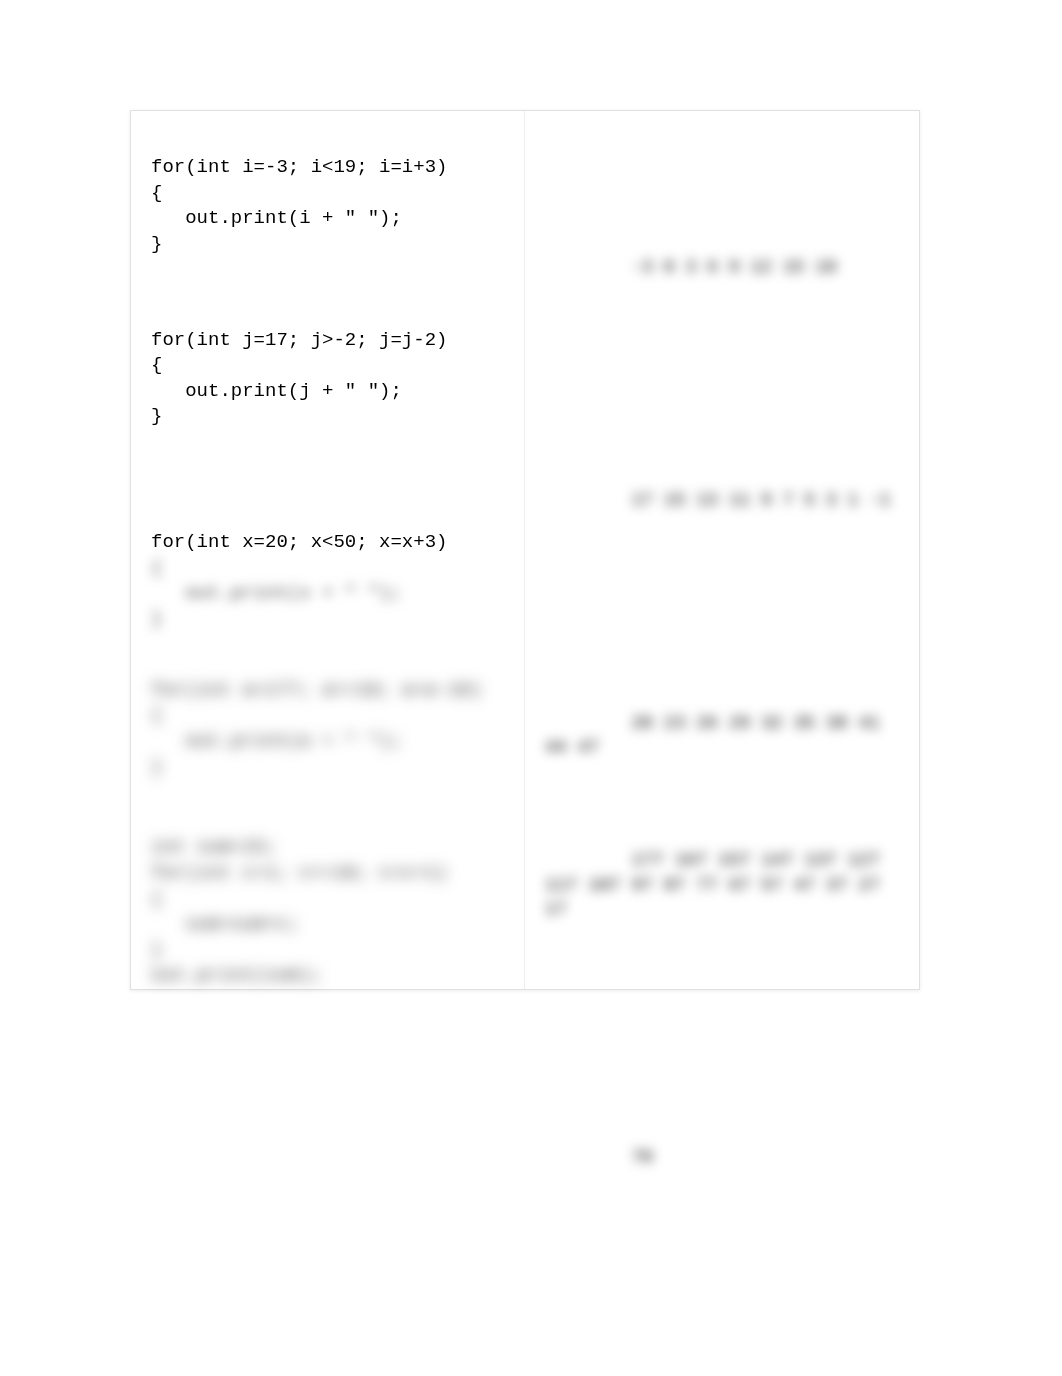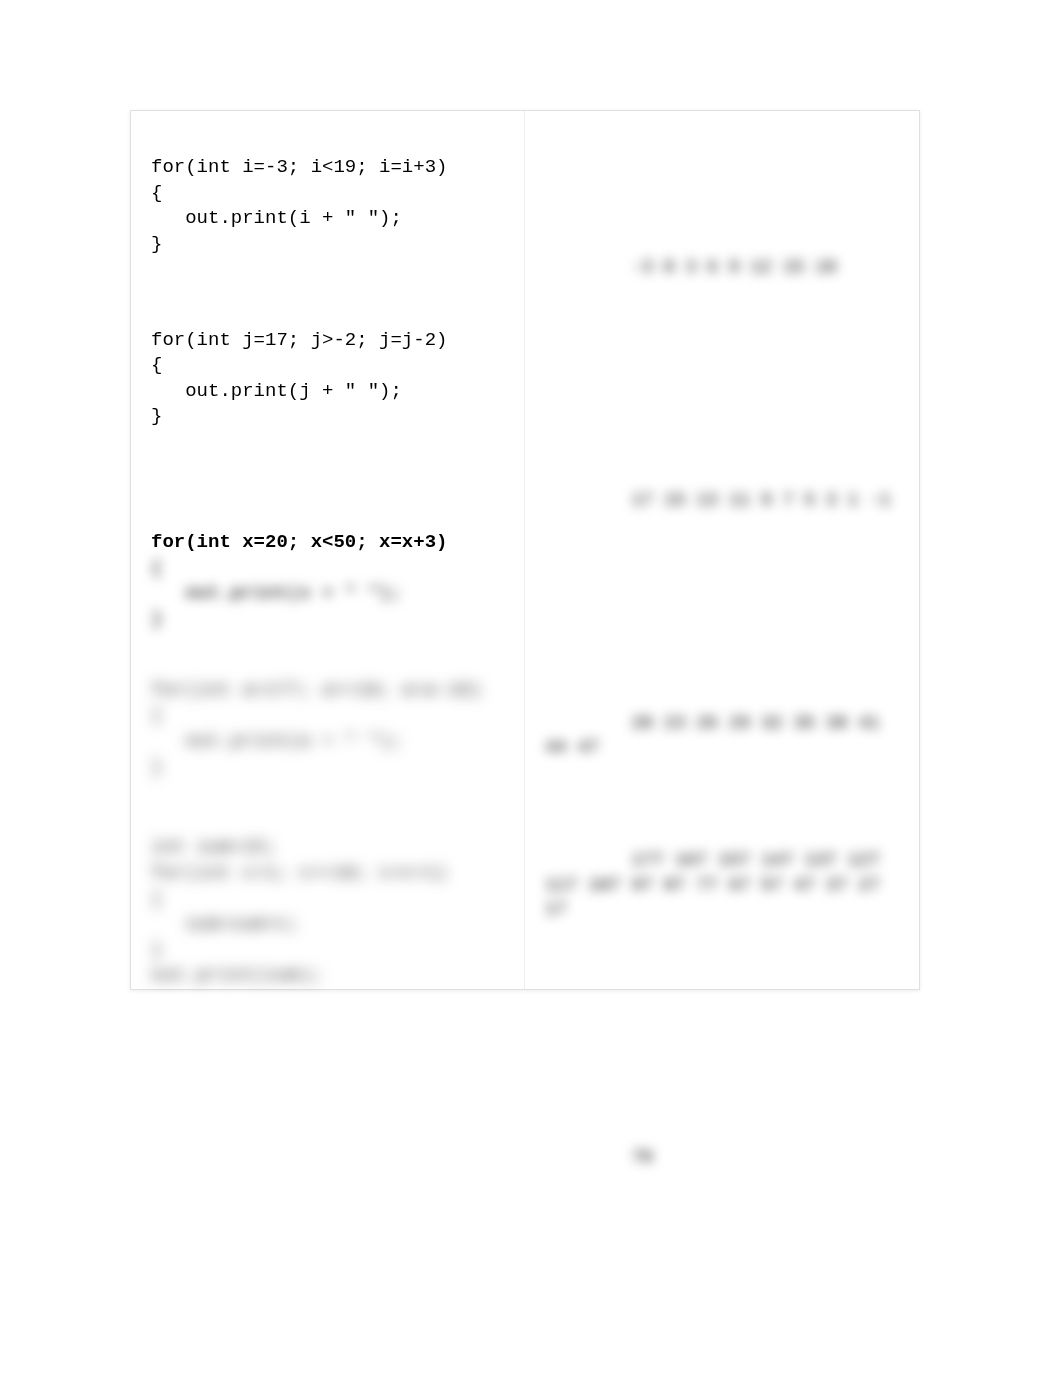--- a/index.html
+++ b/index.html
@@ -41,21 +41,21 @@
     .code-cell {
       font-family: "Courier New", Courier, monospace;
       font-size: 19px;
       line-height: 1.35;
       white-space: pre;
       color: #000000;
       margin-bottom: 0;
     }
     .cell-block-1 { margin-top: 24px; margin-bottom: 70px; }
     .cell-block-2 { margin-bottom: 100px; }
-    .cell-block-3 { margin-bottom: 45px; font-weight: bold; }
+    .cell-block-3 { margin-bottom: 45px; }
     .cell-block-4 { margin-bottom: 55px; }
     .cell-block-5 { margin-bottom: 0; }
 
     .blur-area {
       filter: blur(6px);
       color: #444;
     }
     .blur-strong {
       filter: blur(7px);
       color: #333;

